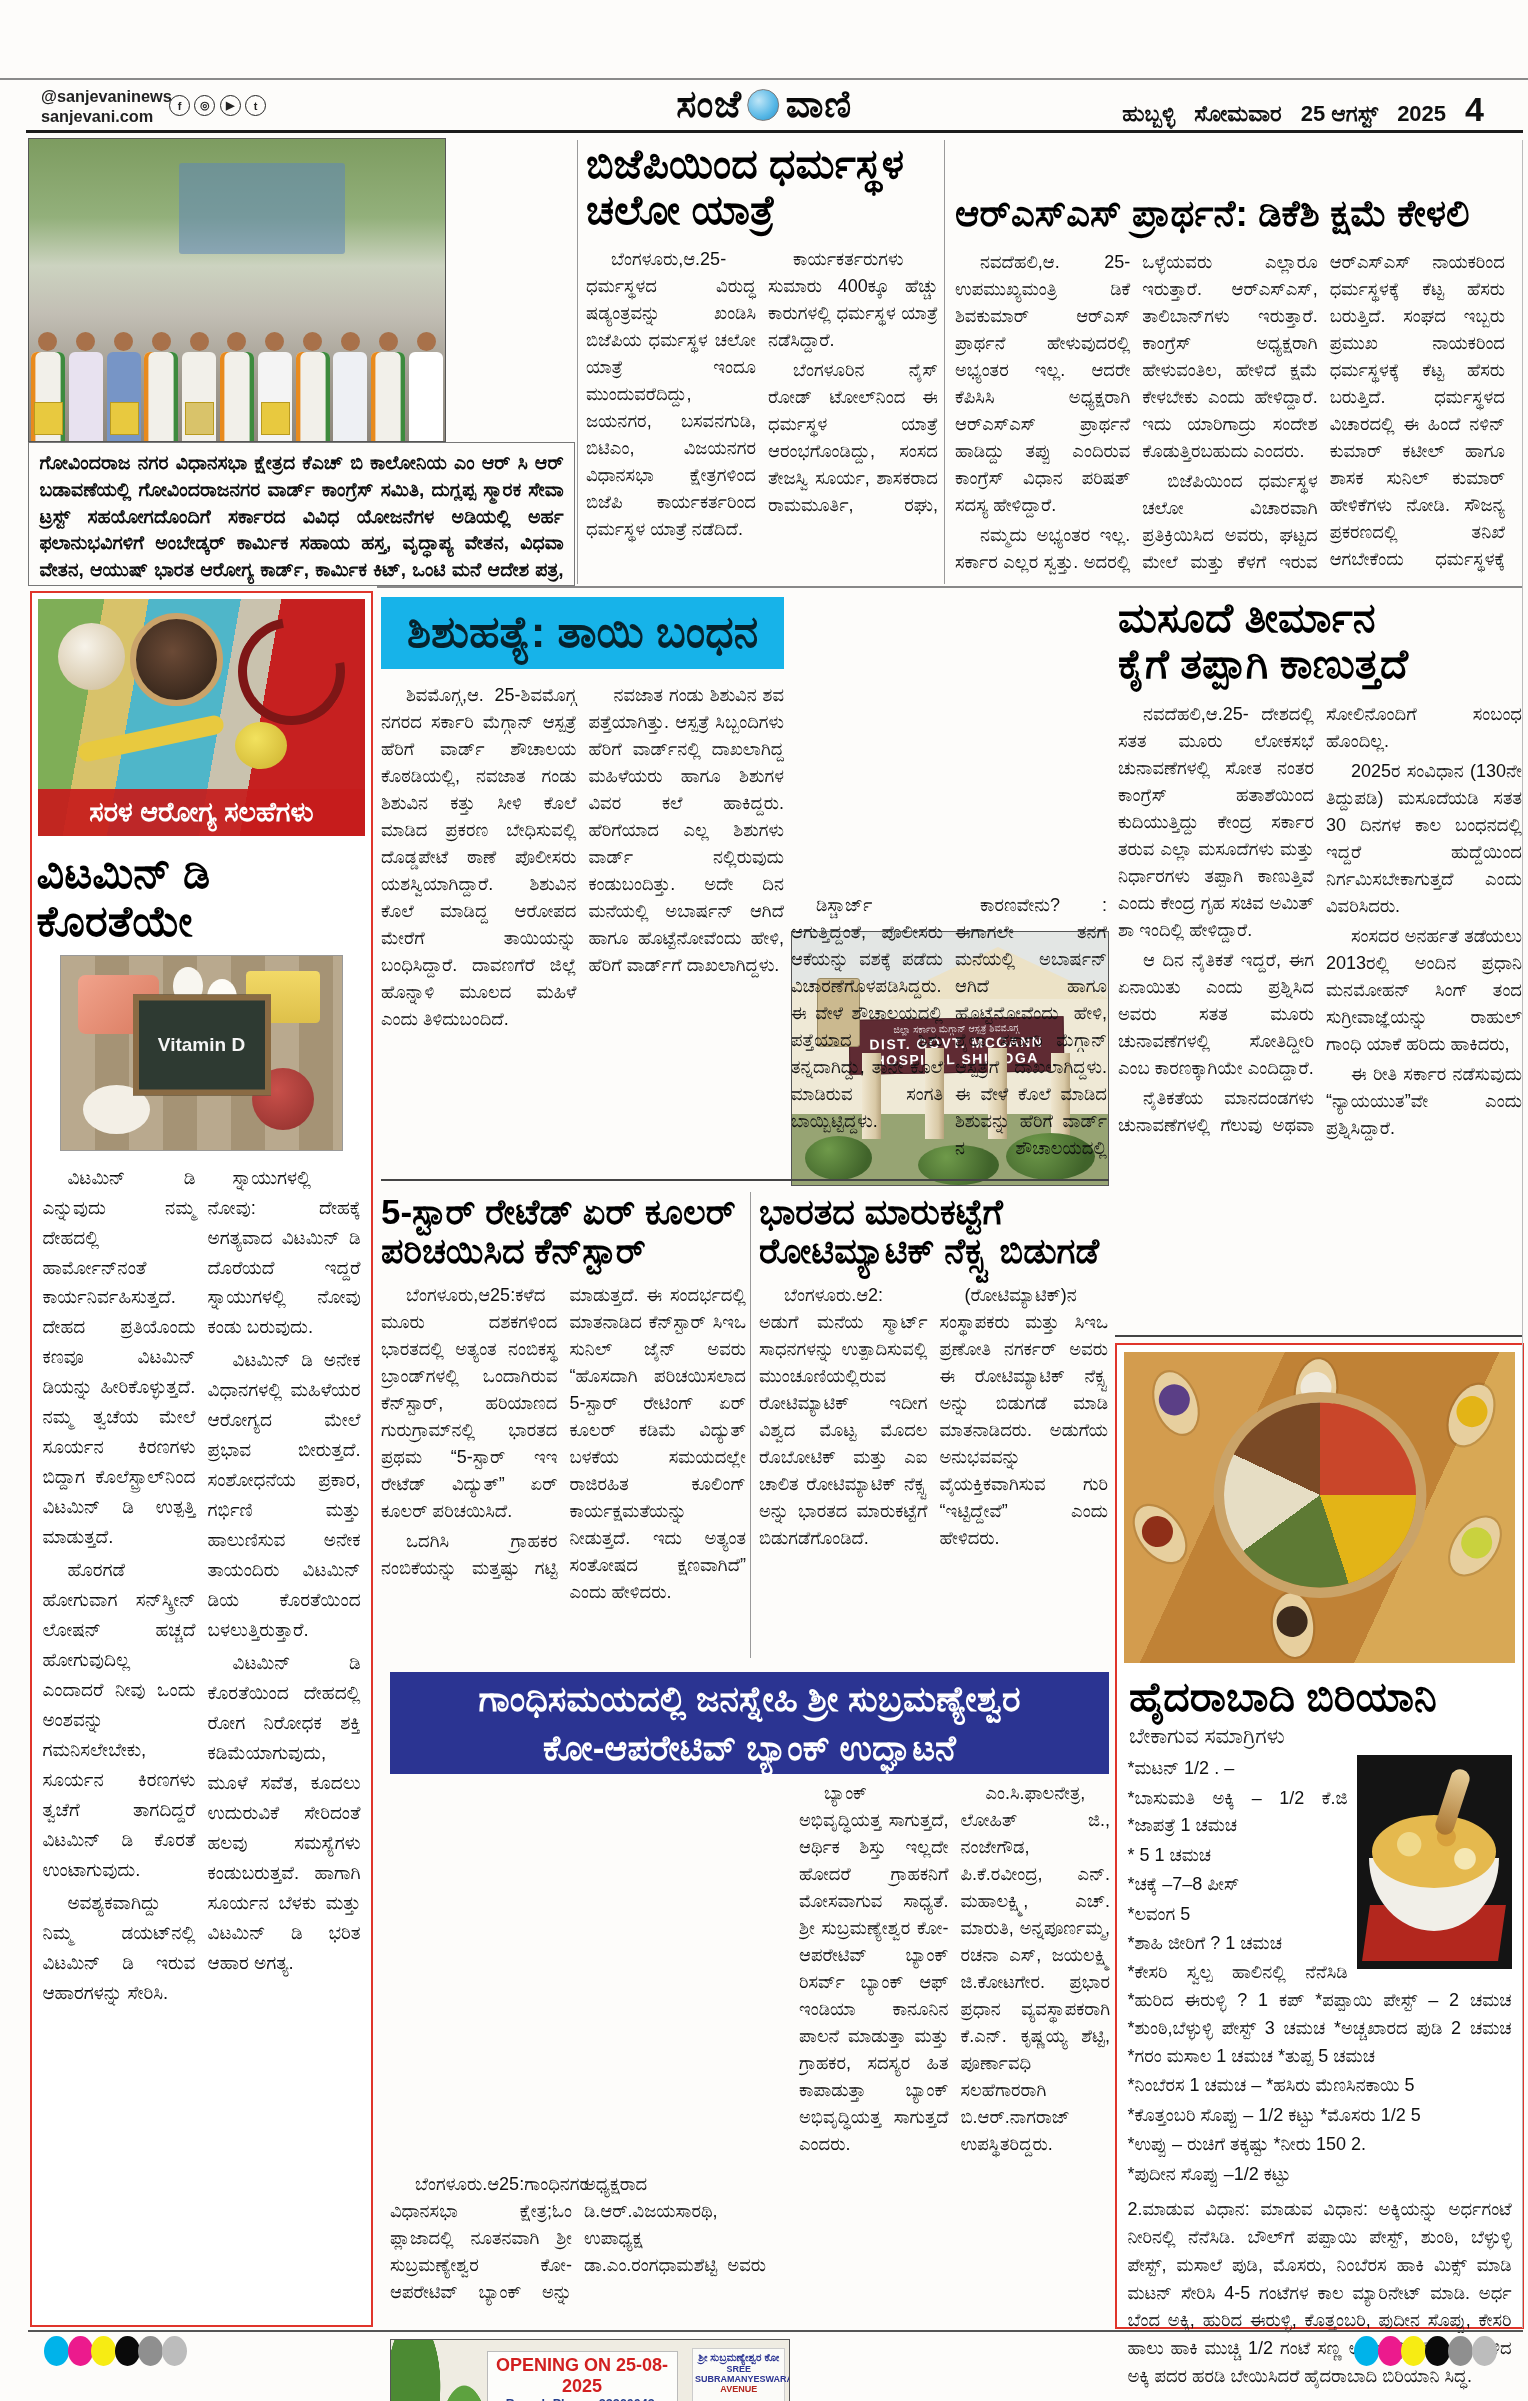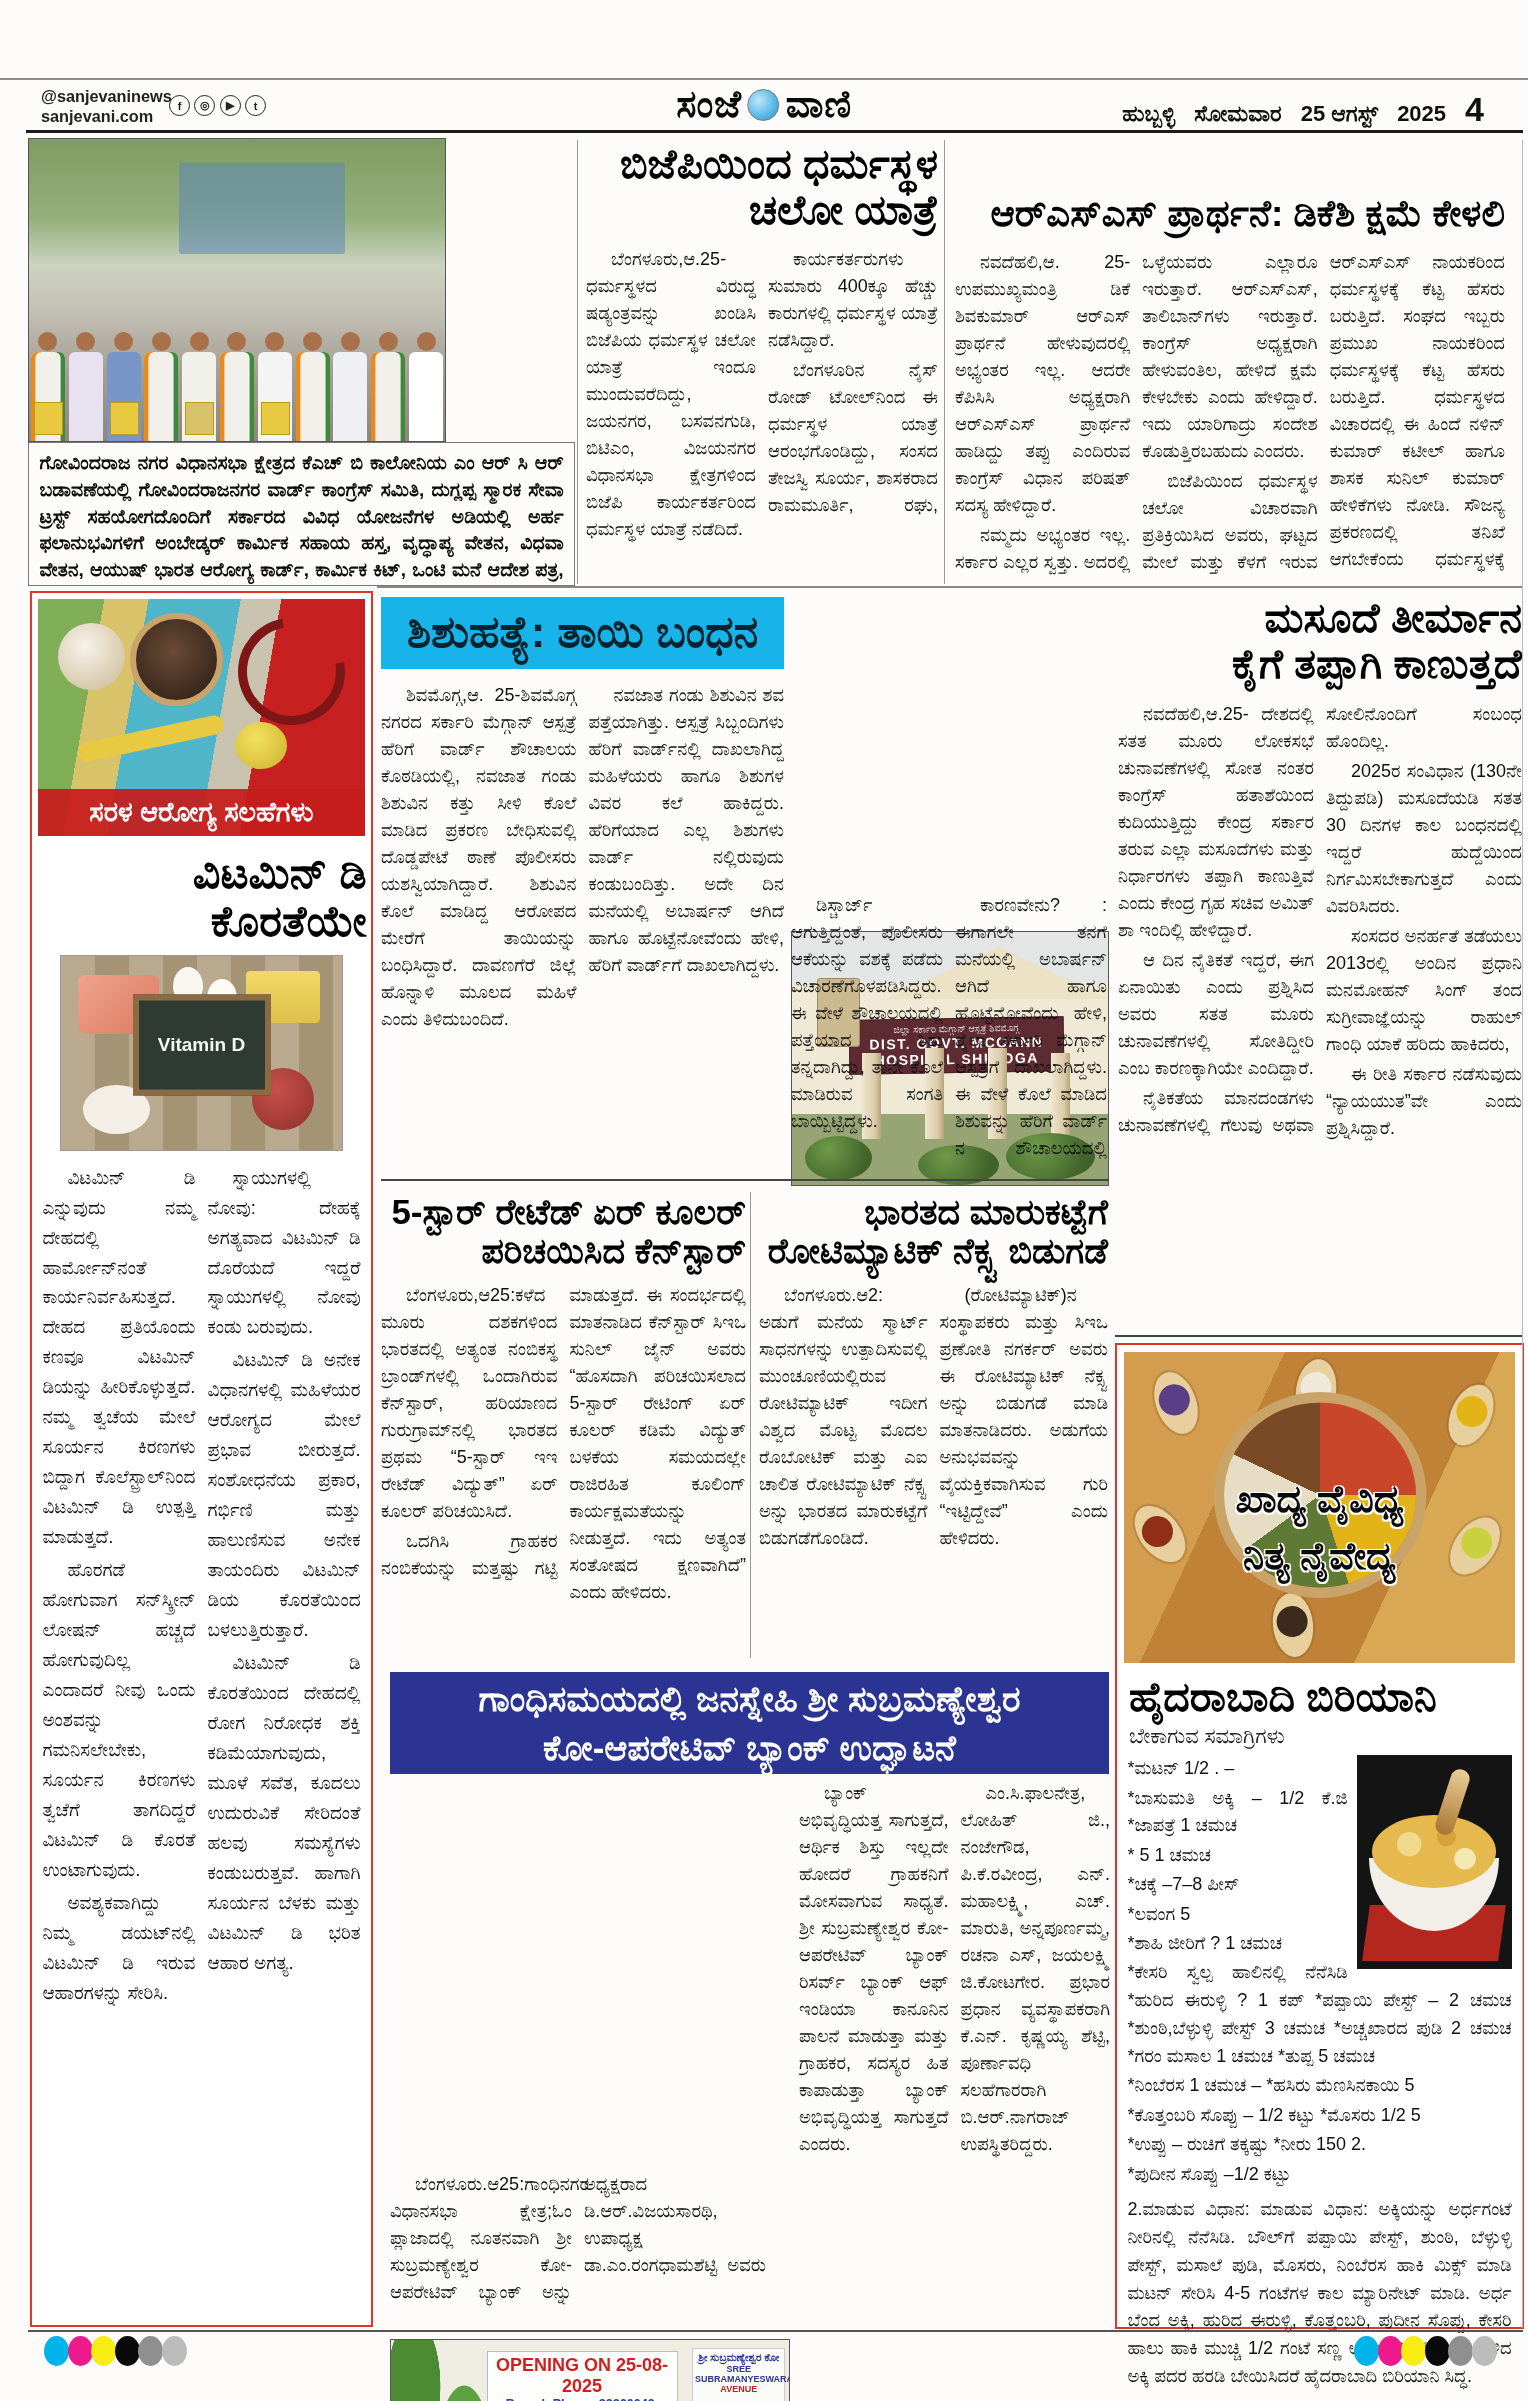--- a/index.html
+++ b/index.html
@@ -16,21 +16,21 @@
   .masthead{font-size:38px;font-weight:bold;color:#0a0a0a;letter-spacing:0.7px;display:flex;align-items:center;gap:6px;}
   .mast-logo{width:30px;height:30px;border-radius:50%;background:radial-gradient(circle at 35% 35%,#bfe6f7,#56b7e6 60%,#2a8fc7);
              border:1.5px solid #7a7a7a;}
   .dateline{font-size:22px;font-weight:bold;color:#111;display:flex;gap:19px;align-items:baseline;}
   .pageno{font-size:34px;font-weight:bold;}
   
   .body{font-size:18px;line-height:1.5;text-align:justify;color:#101010;}
   .body p{margin:0 0 3px;text-indent:25px;}
   .col2{column-count:2;column-gap:12px;}
   .col3{column-count:3;column-gap:12px;}
-  .h{font-weight:bold;color:#000;text-align:right;line-height:1.12;}
+  .h{font-weight:bold;color:#000;text-align:left;line-height:1.12;}
   .caption{font-size:19px;font-weight:600;line-height:1.4;text-align:justify;color:#0d0d0d;padding:7.4px 10.4px;}
   
   .photo{position:relative;overflow:hidden;border:0.7px solid #555;background:#ccc;}
   .crowd{position:absolute;left:0;right:0;bottom:0;display:flex;justify-content:space-around;align-items:flex-end;}
   .person{position:relative;width:34px;}
   .person .head{width:19px;height:19px;border-radius:50%;background:#a8714a;margin:0 auto 1.5px;}
   .person .torso{height:89px;border-radius:6px 6px 0 0;background:#f2f0ea;}
   .person.scarf .torso{background:linear-gradient(180deg,#f2f0ea 0%,#f2f0ea 100%);box-shadow:inset 4.4px 0 0 #e88a1d, inset -4.4px 0 0 #3d8a3d;}
   .bag{position:absolute;bottom:6px;left:3px;width:27px;height:31px;background:#e8c93f;border:0.7px solid #b99a1f;}
   
@@ -292,24 +292,20 @@
         </div>
       <div class="spoon" style="right:5%;top:52%;transform:rotate(36deg);">
           <div class="powder" style="left:4.4px;top:13.3px;background:#c9d23e;"></div>
         </div>
       <div class="spoon" style="left:38%;bottom:2%;transform:rotate(-6deg);">
           <div class="powder" style="left:4.4px;top:13.3px;background:#3c2a1c;"></div>
         </div>
       <div class="abs" style="left:50%;top:46%;transform:translate(-50%,-50%);width:192px;height:185px;border-radius:50%;
            background:conic-gradient(#c9462a 0 25%,#e3b417 25% 45%,#5e7a34 45% 65%,#e6ddc4 65% 82%,#7a4a26 82% 100%);
            box-shadow:0 0 0 10.4px #caa368;"></div>
-      <div class="overlay-title">
-        <div>ಖಾದ್ಯ ವೈವಿಧ್ಯ</div>
-        <div>ನಿತ್ಯ ನೈವೇದ್ಯ</div>
-      </div>
     </div>
     <div style="font-size:41px;font-weight:bold;color:#000;margin:10.4px 12px 3px;">ಹೈದರಾಬಾದಿ ಬಿರಿಯಾನಿ</div>
     <div style="font-size:21px;color:#222;margin:0 12px 7.4px;">ಬೇಕಾಗುವ ಸಮಾಗ್ರಿಗಳು</div>
     <div style="margin:0 10.4px;overflow:hidden;">
       <div class="photo" style="float:right;width:155px;height:214px;margin:0 0 6px 9px;border:none;background:#141414;">
         <div class="abs" style="left:6%;bottom:4%;width:88%;height:26%;background:#b3271e;transform:skewX(-8deg);"></div>
         <div class="abs" style="left:8%;bottom:18%;width:84%;height:34%;border-radius:0 0 50% 50%/0 0 100% 100%;background:#f1efe8;"></div>
         <div class="abs" style="left:10%;bottom:38%;width:80%;height:34%;border-radius:50%;
              background:radial-gradient(circle at 30% 40%,#f0d98a 12%,transparent 13%) ,radial-gradient(circle at 60% 30%,#d8a13c 10%,transparent 11%),radial-gradient(circle at 75% 60%,#f5e7b2 10%,transparent 11%),#e5b94e;"></div>
         <div class="abs" style="left:56%;top:6%;width:19px;height:68px;border-radius:10.4px;background:linear-gradient(180deg,#e8cf9a,#a9742f);transform:rotate(18deg);"></div>

